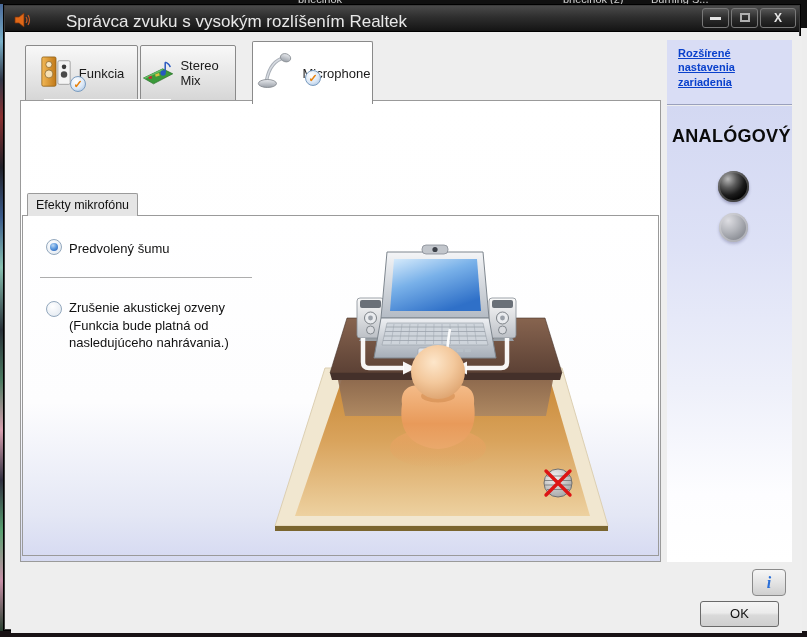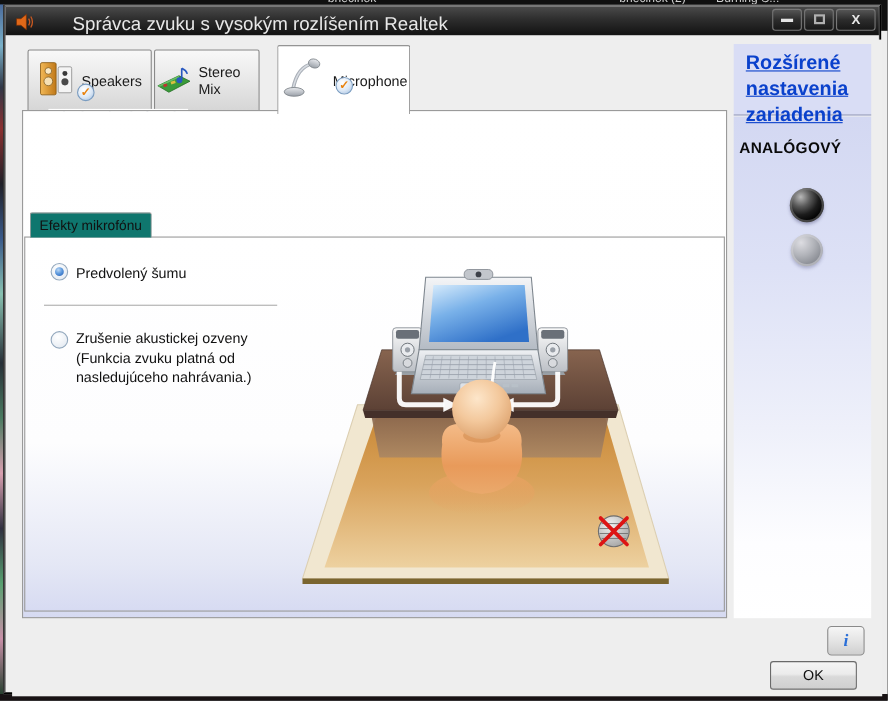--- a/index.html
+++ b/index.html
@@ -55,39 +55,39 @@
     border:1px solid #b4b4b4; border-radius:3px; background:linear-gradient(180deg,#fbfbfb,#eeeeee);
     display:flex; }
   .drop-txt { flex:1; padding:4px 2px 2px 7px; font-size:12px; line-height:1.16; color:#8c8c8c; }
   .drop-arrow-seg { width:21px; border-left:1px solid #c6c6c6; display:flex; align-items:center; justify-content:center;
     color:#4a4a4a; font-size:9px; }
 
   
   .stab { position:absolute; border:1px solid #9a9a9a; border-bottom:none; border-radius:2px 2px 0 0;
     background:linear-gradient(180deg,#f6f6f6,#e0e0e0); font-size:12.5px; color:#111;
     display:flex; align-items:center; justify-content:center; }
-  .stab.active { background:#0f766e; z-index:4;text-align:center; }
+  .stab.active { background:#e5e5e5; z-index:4;text-align:center; }
   .subpanel { position:absolute; left:22px; top:215px; width:637px; height:341px; border:1px solid #9a9a9a; z-index:3;
     background:linear-gradient(180deg,#ffffff 0%,#fdfdfe 55%,#e4e7f5 88%,#d7dbf2 100%); }
 
   .radio-outer { position:absolute; width:16px; height:16px; border-radius:50%;
     border:1px solid #93a8bd; background:radial-gradient(circle at 40% 32%,#ffffff 0%,#e9eef4 70%,#cfd9e4 100%); }
   .radio-dot { position:absolute; left:3px; top:3px; width:8px; height:8px; border-radius:50%;
     background:radial-gradient(circle at 38% 30%,#bcd8f4 0%,#5e9ade 45%,#1c56b0 100%); }
   .radio-label { position:absolute; font-size:13px; color:#111; line-height:1.35; }
   .divider { position:absolute; height:1px; background:#adadad; }
 
   
   .side-top { position:absolute; left:667px; top:40px; width:125px; height:65px;
     background:#d9ddf5; border-bottom:1px solid #9aa0bc; z-index:2; }
-  .side-link { position:absolute; left:11px; top:6px; width:98px; font-size:18px; font-weight:bold;
+  .side-link { position:absolute; left:11px; top:6px; width:98px; font-size:11px; font-weight:bold;
     color:#0a41cc; text-decoration:underline; line-height:1.3; cursor:pointer; }
   .side-main { position:absolute; left:667px; top:106px; width:125px; height:456px;
     background:linear-gradient(180deg,#d3d8f2 0%,#dde1f6 30%,#eef0fa 62%,#fdfdff 85%,#ffffff 100%); }
-  .analog { position:absolute; left:672px; top:126px; font-size:14px; font-weight:bold; color:#0a0a0a; letter-spacing:.3px; }
+  .analog { position:absolute; left:672px; top:126px; font-size:18px; font-weight:bold; color:#0a0a0a; letter-spacing:.3px; }
   .jack { position:absolute; border-radius:50%; }
   .jack.black { left:718px; top:171px; width:31px; height:31px;
     background:radial-gradient(circle at 32% 26%,#b8b8b8 0%,#5a5a5a 28%,#1c1c1c 52%,#000 75%);
     box-shadow:0 2px 3px rgba(40,40,90,.35), inset 0 0 0 2px rgba(130,130,130,.5); }
   .jack.grey { left:719px; top:213px; width:29px; height:29px;
     background:radial-gradient(circle at 32% 26%,#dddde2 0%,#b2b4ba 40%,#8d9097 70%,#7c7f86 100%);
     box-shadow:0 2px 3px rgba(40,40,90,.25), inset 0 0 0 2px rgba(210,210,215,.55); }
 
   
   .info-btn { position:absolute; left:752px; top:569px; width:34px; height:27px;
@@ -138,21 +138,21 @@
       </linearGradient>
     </defs>
     <rect x="3" y="5" width="15" height="31" rx="1.5" fill="url(#goldG)" stroke="#8a5a10" stroke-width="0.8"></rect>
     <circle cx="10.5" cy="13" r="3.2" fill="#fae8c4" stroke="#7a5a20" stroke-width="0.7"></circle>
     <circle cx="10.5" cy="23" r="4.2" fill="#f6e0b4" stroke="#7a5a20" stroke-width="0.7"></circle>
     <rect x="20" y="9" width="13" height="25" rx="1.5" fill="#f4f4f4" stroke="#8e8e8e" stroke-width="0.8"></rect>
     <circle cx="26.5" cy="15.5" r="2.4" fill="#3a3a3a"></circle>
     <circle cx="26.5" cy="23.5" r="3.4" fill="#4a4a4a"></circle>
   </svg>
   <span class="badge" style="left:44px;top:30px;">✓</span>
-  <span>Speakers</span>
+  <span>Funkcia</span>
 </div>
 
 <div class="dtab" style="left:140px;top:45px;width:96px;height:56px;">
   <svg width="38" height="34" viewBox="0 0 40 36">
     <polygon points="3,24 26,13 38,19 15,31" fill="#3a9a3a" stroke="#1e6a1e" stroke-width="0.8"></polygon>
     <polygon points="3,24 26,13 26,15 5,25" fill="#66c066"></polygon>
     <rect x="9" y="22" width="4" height="3" fill="#c03030" transform="rotate(-18 11 23)"></rect>
     <rect x="17" y="19" width="5" height="3" fill="#d8c040" transform="rotate(-18 19 20)"></rect>
     <path d="M29,5 L29,17" stroke="#2858c0" stroke-width="1.8"></path>
     <path d="M29,5 q5,2 6,6" stroke="#2858c0" stroke-width="1.8" fill="none"></path>
@@ -238,21 +238,21 @@
 <div class="subpanel"></div>
 
 <div class="radio-outer" style="left:46px;top:239px;z-index:5;">
   <span class="radio-dot"></span>
 </div>
 <span class="radio-label" style="left:69px;top:240px;z-index:5;">Predvolený šumu</span>
 
 <div class="divider" style="left:40px;top:277px;width:212px;z-index:5;"></div>
 
 <div class="radio-outer" style="left:46px;top:301px;z-index:5;"></div>
-<span class="radio-label" style="left:69px;top:299px;width:202px;z-index:5;">Zrušenie akustickej ozveny (Funkcia zvuku platná od nasledujúceho nahrávania.)</span>
+<span class="radio-label" style="left:69px;top:299px;width:202px;z-index:5;">Zrušenie akustickej ozveny (Funkcia bude platná od nasledujúceho nahrávania.)</span>
 
 <svg class="abs" style="left:250px;top:236px;z-index:4;" width="404" height="296" viewBox="0 0 404 296">
   <defs>
     <linearGradient id="floorG" x1="0" y1="0" x2="0" y2="1">
       <stop offset="0" stop-color="#c98937"></stop>
         <stop offset="0.45" stop-color="#d9a35c"></stop>
         <stop offset="1" stop-color="#edd1a0"></stop>
     </linearGradient>
     <linearGradient id="deskG" x1="0" y1="0" x2="0" y2="1">
       <stop offset="0" stop-color="#87644f"></stop>

